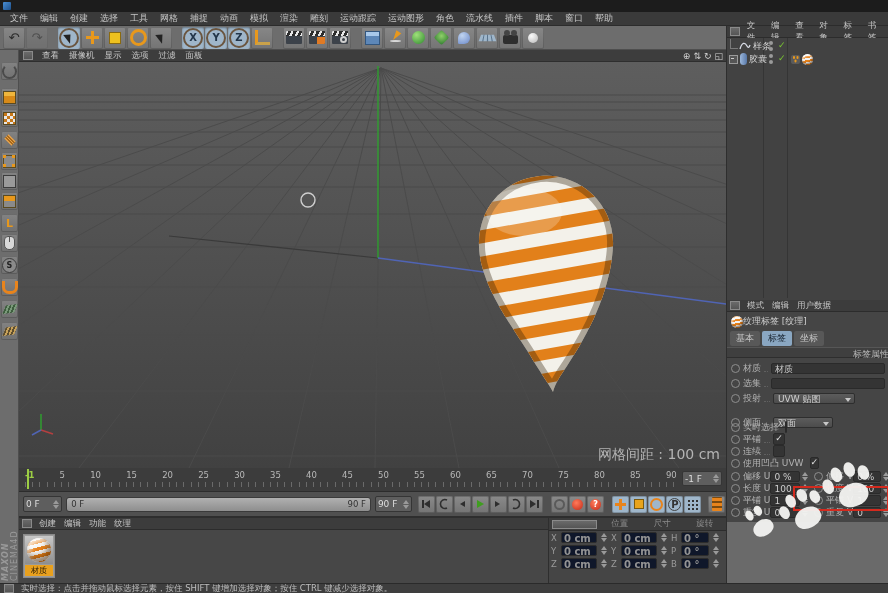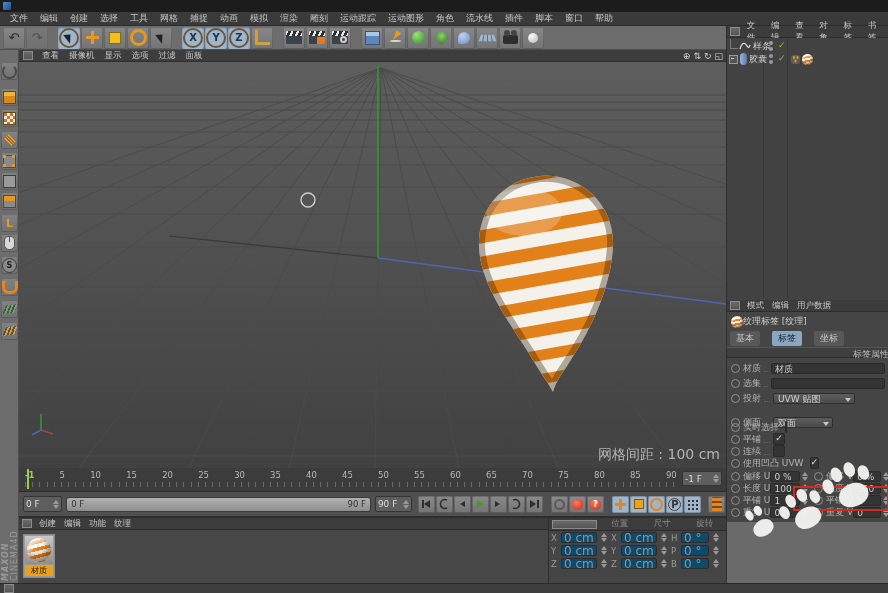--- a/index.html
+++ b/index.html
@@ -92,21 +92,21 @@
   .vis-dots{position:absolute;left:42px;top:1px;width:5px;height:11px;}
   .vis-dots::before{content:"";position:absolute;left:0;top:0;width:4px;height:4px;border-radius:50%;background:#9a9a9a;box-shadow:0 6px 0 #9a9a9a;}
   .om-check{position:absolute;left:51px;top:0;color:#7ac832;font-size:9px;}
   .tagzone{position:absolute;left:64px;top:0;display:flex;gap:2px;align-items:center;height:12px;}
   .phong-tag{width:9px;height:9px;border-radius:2px;background:#5b5b5b;position:relative;}
   .phong-tag::before{content:"";position:absolute;left:1.5px;top:1.5px;width:2.5px;height:2.5px;border-radius:50%;background:#e8981c;box-shadow:3.5px 0 0 #e8981c,1.5px 3.5px 0 #e8981c;}
   .tex-tag,.mat-sphere{width:11px;height:11px;border-radius:50%;background:repeating-linear-gradient(-12deg,#e8821a 0 2px,#f2f2f2 2px 4px);box-shadow:inset -1px -2px 2px rgba(60,30,0,.5),inset 1px 2px 2px rgba(255,255,255,.7);}
 
   .am{position:absolute;left:0;top:274px;width:162px;height:222px;background:#454545;}
   .am-title{position:absolute;left:4px;top:15px;display:flex;align-items:center;color:#cfcfcf;}
-  .am-tabs{position:absolute;left:3px;top:31px;display:flex;gap:12px;}
+  .am-tabs{position:absolute;left:3px;top:31px;display:flex;gap:2px;}
   .am-tab{padding:1px 6px;background:#585858;border-radius:2px;color:#c8c8c8;}
   .am-tab.active{background:#8aa7c2;color:#15202c;}
   .am-section{position:absolute;left:0;top:47px;width:162px;height:11px;background:#3f3f3f;color:#b8b8b8;padding-left:4px;box-sizing:border-box;border-top:1px solid #565656;border-bottom:1px solid #2e2e2e;text-align:right;}
   .arow{position:absolute;left:0;width:162px;height:12px;display:flex;align-items:center;}
   .adot{width:7px;height:7px;border:1px solid #8e8e8e;border-radius:50%;margin:0 3px 0 4px;flex:none;}
   .alabel{color:#b2b2b2;white-space:nowrap;}
   .leader{flex:1;border-bottom:1px dotted #606060;margin:0 3px;height:6px;}
   .afield{background:#343434;border:1px solid #2a2a2a;border-radius:2px;color:#cccccc;height:11px;line-height:11px;padding:0 3px;box-sizing:border-box;}
   .addown{background:linear-gradient(#5c5c5c,#4c4c4c);border:1px solid #2e2e2e;border-radius:2px;color:#d0d0d0;height:11px;line-height:10px;padding:0 10px 0 4px;box-sizing:border-box;position:relative;}
   .addown::after{content:"";position:absolute;right:3px;top:4px;border-left:3px solid transparent;border-right:3px solid transparent;border-top:4px solid #c8c8c8;}
@@ -149,21 +149,21 @@
   .mat-label{position:absolute;left:1px;bottom:1px;width:28px;height:11px;background:#e8a01e;color:#2a1c06;font-size:8px;text-align:center;line-height:11px;}
 
   
   .coordmgr{left:548px;top:517px;width:178px;height:66px;background:#454545;border-top:1px solid #2e2e2e;border-left:1px solid #2e2e2e;box-sizing:border-box;}
   .co-head{display:flex;align-items:center;height:12px;background:#3c3c3c;padding-left:3px;border-bottom:1px solid #2c2c2c;color:#8e8e8e;}
   .co-head span{width:58px;text-align:center;font-size:8.5px;}
   .co-grid{position:absolute;left:2px;top:14px;display:flex;gap:4px;}
   .co-col{display:flex;flex-direction:column;gap:2px;}
   .co-cell{display:flex;align-items:center;gap:2px;height:11px;}
   .co-axis{width:8px;color:#9a9a9a;font-size:8.5px;}
-  .co-field{width:36px;height:11px;background:#0c4a6e;border:1px solid #2c2c2c;border-radius:2px;color:#949494;padding:0 2px;line-height:11px;box-sizing:border-box;font-size:12px;}
+  .co-field{width:36px;height:11px;background:#0f172a;border:1px solid #2c2c2c;border-radius:2px;color:#949494;padding:0 2px;line-height:11px;box-sizing:border-box;font-size:10px;font-weight:bold;}
   .co-footer{position:absolute;left:0;top:53px;width:178px;display:flex;gap:7px;padding-left:8px;box-sizing:border-box;}
   .co-drop{height:12px;line-height:11px;padding:0 10px 0 4px;background:linear-gradient(#787878,#626262);border:1px solid #3a3a3a;border-radius:2px;color:#e4e4e4;position:relative;font-size:8px;}
   .co-drop::after{content:"";position:absolute;right:3px;top:4.5px;border-left:3px solid transparent;border-right:3px solid transparent;border-top:4px solid #ccc;}
   .co-drop.dim,.co-apply.dim{color:#8e8e8e;background:#555;}
   .co-apply{height:12px;line-height:11px;padding:0 14px;background:#5a5a5a;border:1px solid #3a3a3a;border-radius:6px;font-size:8px;}
 
   
   .statusbar{left:0;top:583px;width:888px;height:10px;background:#3e3e3e;border-top:1px solid #2a2a2a;display:flex;align-items:center;gap:5px;padding-left:4px;box-sizing:border-box;color:#bdbdbd;font-size:8.5px;}
 
   
@@ -768,20 +768,21 @@
             <span class="co-axis">B</span>
             <span class="co-field" style="width:28px">0 °</span>
             <span class="stepper"></span>
           </div>
       </div>
     </div>
   </div>
 
   <div class="abs statusbar">
     <span class="grip"></span>
+    <span>实时选择：点击并拖动鼠标选择元素，按住 SHIFT 键增加选择对象；按住 CTRL 键减少选择对象。</span>
   </div>
 
   <div class="branding">
     <span class="b1">MAXON</span>
     <span class="b2">CINEMA4D</span>
   </div>
 
   <div class="paw" style="left:824px;top:462px">
     <span class="toe t1"></span>
       <span class="toe t2"></span>

